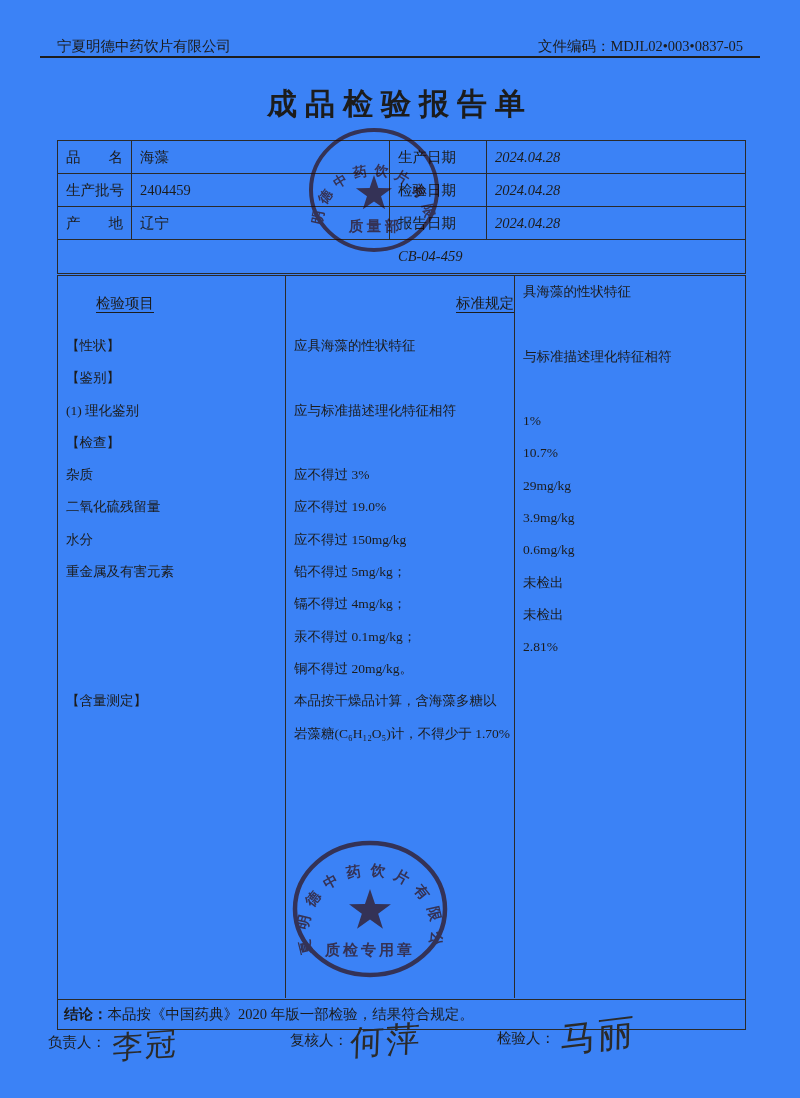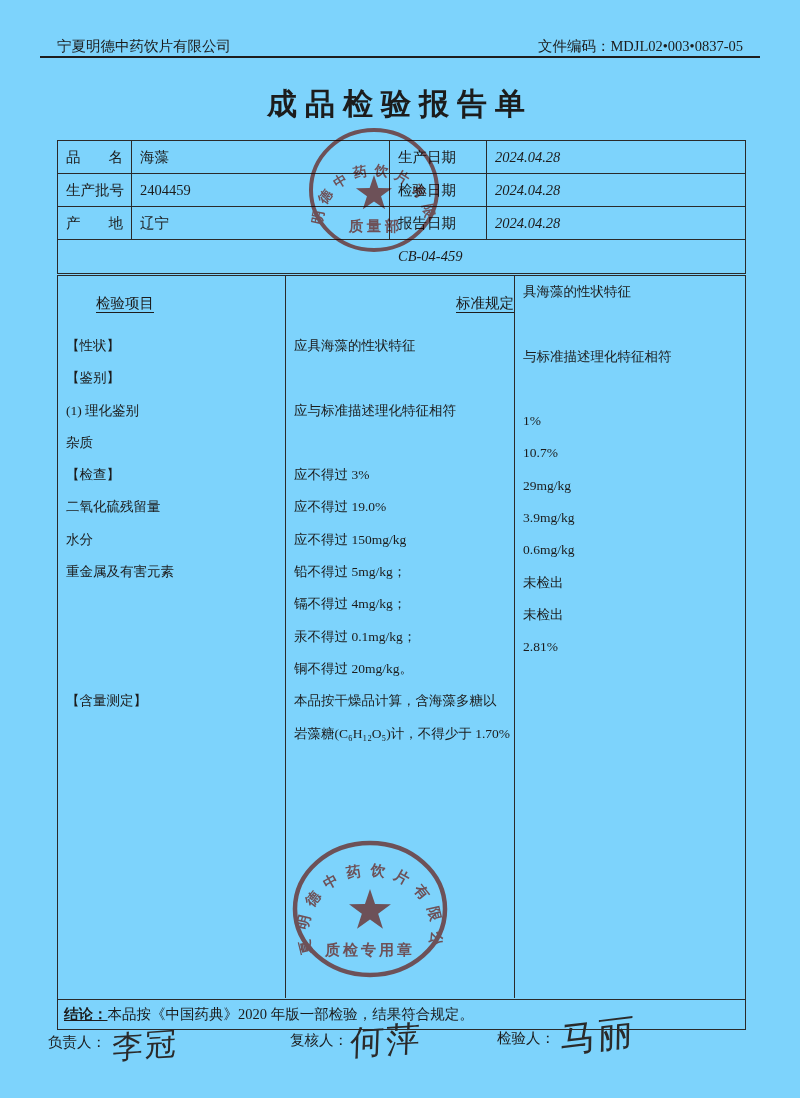--- a/index.html
+++ b/index.html
@@ -1,17 +1,17 @@
 <!DOCTYPE html>
 <html><head>
 <meta charset="utf-8">
 <style>
   html,body{margin:0;padding:0;background:#777;}
   .page{
-    position:relative;width:800px;height:1098px;background:#7dd3fc;
+    position:relative;width:800px;height:1098px;background:#3b82f6;
     font-family:"Liberation Serif","DejaVu Serif",serif;color:#1c1c1c;
     overflow:hidden;margin:0 auto;
   }
   
   .page-header{
     position:absolute;left:40px;top:30px;width:686px;height:26px;
     padding:0 17px;display:flex;justify-content:space-between;align-items:flex-end;
     border-bottom:2px solid #1d1d1d;font-size:14.5px;
   }
   
@@ -48,21 +48,21 @@
   .col.c3{left:457px;width:230px;}
   .hdr{height:54px;display:flex;align-items:center;font-size:14.5px;}
   .hdr.center{justify-content:flex-end;}
   .hdr.left{padding-left:6px;}
   .hdr span{text-decoration:underline;text-underline-offset:4px;margin-left:32px;}
   .ln{height:32.3px;line-height:32.3px;padding-left:8px;white-space:nowrap;}
   .concl{
     position:absolute;left:0;bottom:0;width:100%;height:30px;box-sizing:border-box;
     border-top:1px solid #2a2a2a;line-height:29px;padding-left:6px;font-size:14.5px;
   }
-  .concl .b{font-weight:bold;text-decoration:underline;}
+  .concl .b{font-weight:bold;}
   
   .stamp{position:absolute;opacity:.85;mix-blend-mode:multiply;pointer-events:none;}
   .stamp-top{left:306px;top:126px;}
   .stamp-bottom{left:290px;top:838px;}
   
   .sig-label{position:absolute;font-size:14.5px;}
   .sig-name{
     position:absolute;color:#2a2a2a;font-weight:500;
     transform:rotate(-4deg) skewX(-6deg);letter-spacing:2px;line-height:1;
   }
@@ -118,22 +118,22 @@
       <div class="vline vl1"></div>
       <div class="vline vl2"></div>
 
       <div class="col c1">
         <div class="hdr left">
             <span>检验项目</span>
           </div>
         <div class="ln">【性状】</div>
         <div class="ln">【鉴别】</div>
         <div class="ln">(1) 理化鉴别</div>
+        <div class="ln">【检查】</div>
         <div class="ln">杂质</div>
-        <div class="ln">【检查】</div>
         <div class="ln">二氧化硫残留量</div>
         <div class="ln">水分</div>
         <div class="ln">重金属及有害元素</div>
         <div class="ln"></div>
         <div class="ln"></div>
         <div class="ln"></div>
         <div class="ln">【含量测定】</div>
         <div class="ln"></div>
       </div>
 

